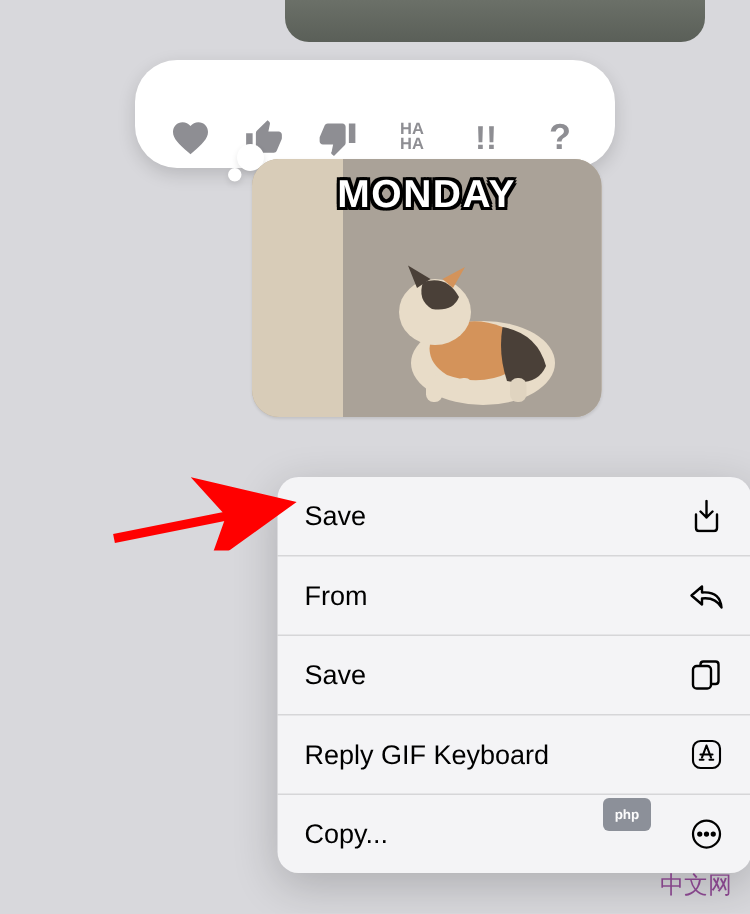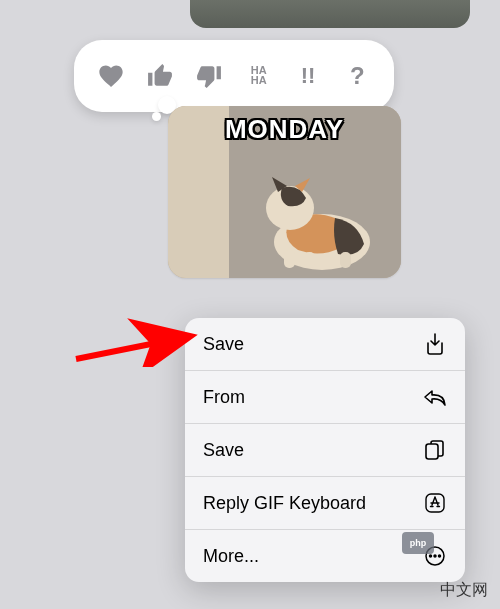--- a/index.html
+++ b/index.html
@@ -25,27 +25,27 @@
       width: 280px;
       height: 28px;
       background: linear-gradient(to bottom, #6b7068, #5a5f58);
       border-radius: 0 0 16px 16px;
     }
 
     
     .tapback-bar {
       position: absolute;
       top: 40px;
-      left: 74px;
+      left: 90px;
       width: 320px;
       height: 72px;
       background: #ffffff;
       border-radius: 28px;
       display: flex;
-      align-items: center;
+      align-items: flex-end;
       justify-content: space-around;
       padding: 0 12px;
       box-shadow: 0 4px 12px rgba(0,0,0,0.15);
     }
 
     .tapback-item {
       width: 40px;
       height: 40px;
       display: flex;
       align-items: center;
@@ -128,21 +128,21 @@
       left: 72px;
       width: 140px;
       height: 120px;
     }
 
     
     .context-menu {
       position: absolute;
       top: 318px;
       left: 185px;
-      width: 280px;
+      width: 316px;
       background: #f4f4f6;
       border-radius: 14px;
       overflow: hidden;
       box-shadow: 0 8px 30px rgba(0,0,0,0.2);
     }
 
     .menu-item {
       display: flex;
       align-items: center;
       justify-content: space-between;
@@ -192,21 +192,21 @@
       color: #fff;
       font-size: 9px;
       font-weight: bold;
       display: flex;
       align-items: center;
       justify-content: center;
     }
 
     .watermark-text {
       font-size: 16px;
-      color: #000000;
+      color: #701a75;
       font-weight: 500;
       margin-top: 48px;
     }
   </style>
 </head>
 <body>
 
 <div class="partial-message"></div>
 
 <div class="tapback-bar">
@@ -294,21 +294,21 @@
   <div class="menu-item">
     <span>Reply GIF Keyboard</span>
     <span class="menu-icon">
       <svg width="22" height="22" viewBox="0 0 22 22" fill="none" stroke="#000" stroke-width="1.4">
         <rect x="2" y="2" width="18" height="18" rx="5"></rect>
         <path d="M11 5 L8 13 M11 5 L14 13 M6.5 14.5 L9 14.5 M13 14.5 L15.5 14.5 M7 11 L15 11" stroke-linecap="round"></path>
       </svg>
     </span>
   </div>
   <div class="menu-item">
-    <span>More...</span>
+    <span>Copy...</span>
     <span class="menu-icon">
       <svg width="22" height="22" viewBox="0 0 22 22" fill="none" stroke="#000" stroke-width="1.5">
         <circle cx="11" cy="11" r="9"></circle>
         <circle cx="6.5" cy="11" r="1" fill="#000"></circle>
         <circle cx="11" cy="11" r="1" fill="#000"></circle>
         <circle cx="15.5" cy="11" r="1" fill="#000"></circle>
       </svg>
     </span>
   </div>
 </div>

